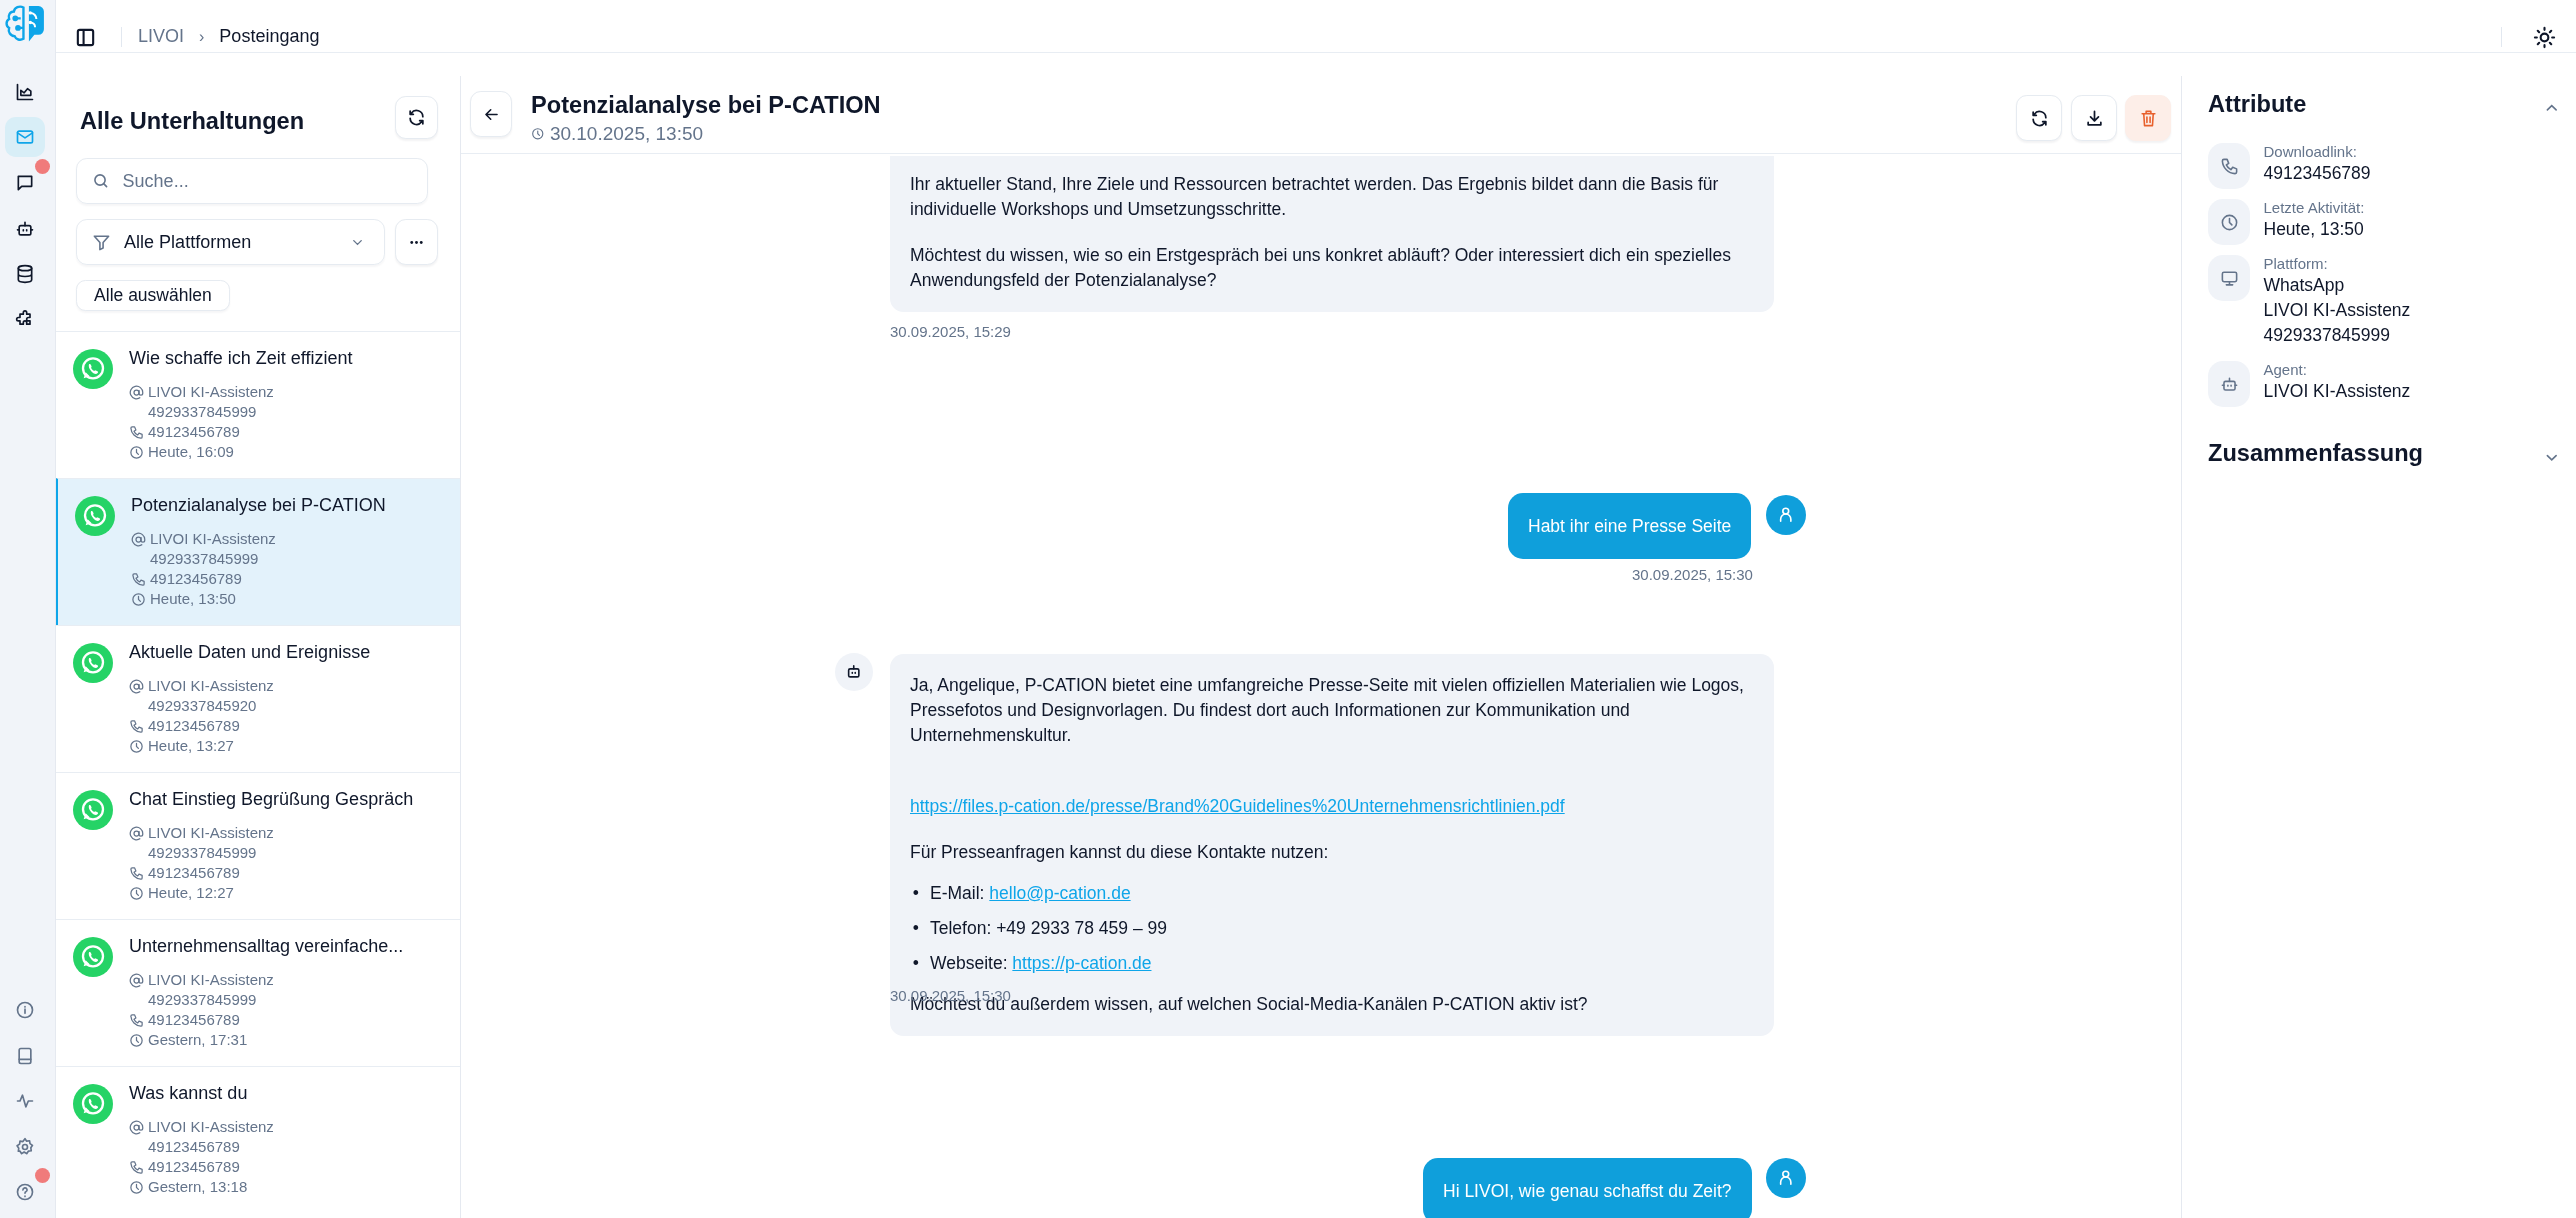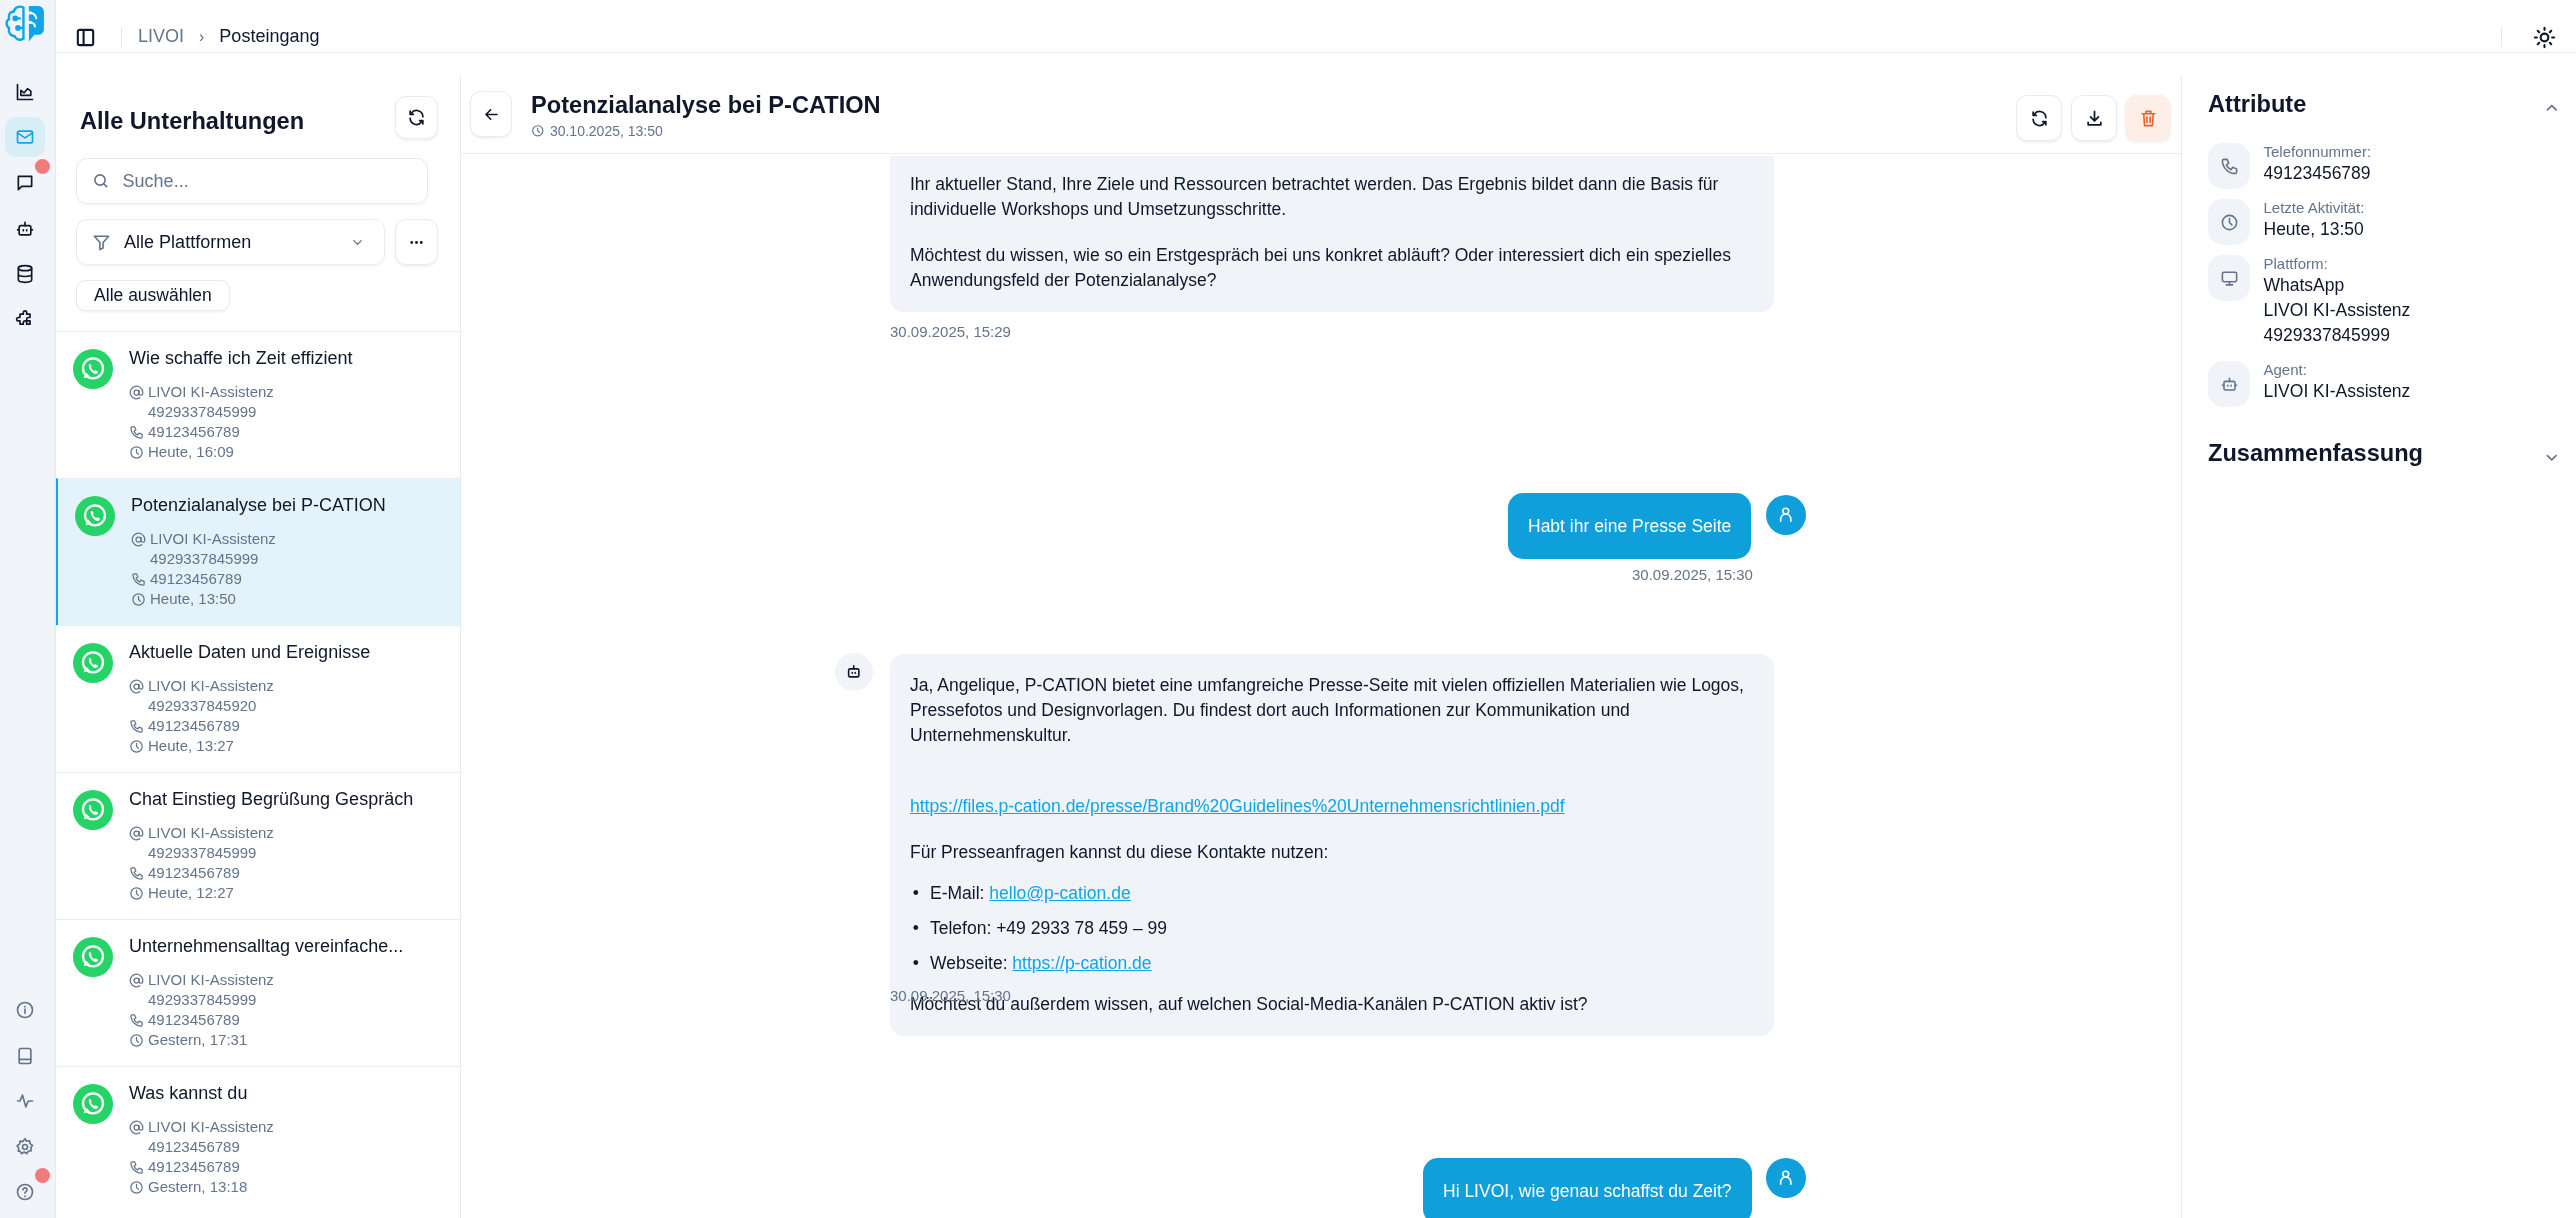--- a/index.html
+++ b/index.html
@@ -49,21 +49,21 @@
   .conv .c-title { position: absolute; left: 73px; top: 16px; font-size: 18px; color: #0f172a; white-space: nowrap; }
   .conv .c-lines { position: absolute; left: 73px; top: 50px; font-size: 15px; color: #64748b; line-height: 20px; }
   .conv .c-line { display: flex; align-items: center; }
   .conv .c-line .li { width: 15px; height: 15px; margin-right: 4px; flex: none; }
   .conv .c-line .pad { width: 19px; flex: none; }
 
   
   .chat { position: absolute; left: 461px; top: 76px; width: 1721px; height: 1143px; border-right: 1.3px solid #e5e9f0; background: #fff; }
   .chat-header { position: absolute; left: 0; top: 0; width: 100%; height: 78px; border-bottom: 1.3px solid #e8edf3; }
   .chat-title { position: absolute; left: 70px; top: 15.5px; font-size: 23.6px; font-weight: bold; color: #0f172a; }
-  .chat-date { position: absolute; left: 70px; top: 47px; font-size: 14px; color: #64748b; display: flex; align-items: center; }
+  .chat-date { position: absolute; left: 70px; top: 47px; font-size: 19px; color: #64748b; display: flex; align-items: center; }
   .chat-date svg { width: 13.5px; height: 13.5px; margin-right: 5.4px; }
   .danger { background: #fdeee8 !important; border-color: #fdeee8 !important; color: #e8602c !important; }
 
   .messages { position: absolute; left: 0; top: 80px; width: 100%; height: 1064px; overflow: hidden; }
   .bubble-bot { position: absolute; left: 429px; width: 884px; background: #f0f3f8; border-radius: 0 0 13.5px 13.5px; padding: 19px 20px; font-size: 17.5px; line-height: 25px; color: #0f172a; }
   .bubble-bot p { margin: 0; }
   .bubble-bot p + p { margin-top: 21px; }
   .bubble-bot a { color: #0ea5e9; text-decoration: underline; }
   .bubble-bot ul { list-style: none; margin-top: 16px; }
   .bubble-bot li { position: relative; padding-left: 20px; margin-bottom: 10px; }
@@ -529,21 +529,21 @@
       <path d="M6 15l6-6 6 6"></path>
     </svg>
 
   <div class="attr-row" style="top:67px">
     <div class="attr-icon">
         <svg viewBox="0 0 24 24" fill="none" stroke="currentColor" stroke-width="2" stroke-linejoin="round">
           <path d="M5 3h4l2 5-3 2a11 11 0 0 0 6 6l2-3 5 2v4a2 2 0 0 1-2 2A17 17 0 0 1 3 5a2 2 0 0 1 2-2z"></path>
         </svg>
       </div>
     <div class="attr-text">
-      <div class="attr-label">Telefonnummer:</div>
+      <div class="attr-label">Downloadlink:</div>
       <div class="attr-value">49123456789</div>
     </div>
   </div>
   <div class="attr-row" style="top:123px">
     <div class="attr-icon">
         <svg viewBox="0 0 24 24" fill="none" stroke="currentColor" stroke-width="2" stroke-linecap="round">
           <circle cx="12" cy="12" r="9"></circle>
           <path d="M12 7v5l3 3"></path>
         </svg>
       </div>

